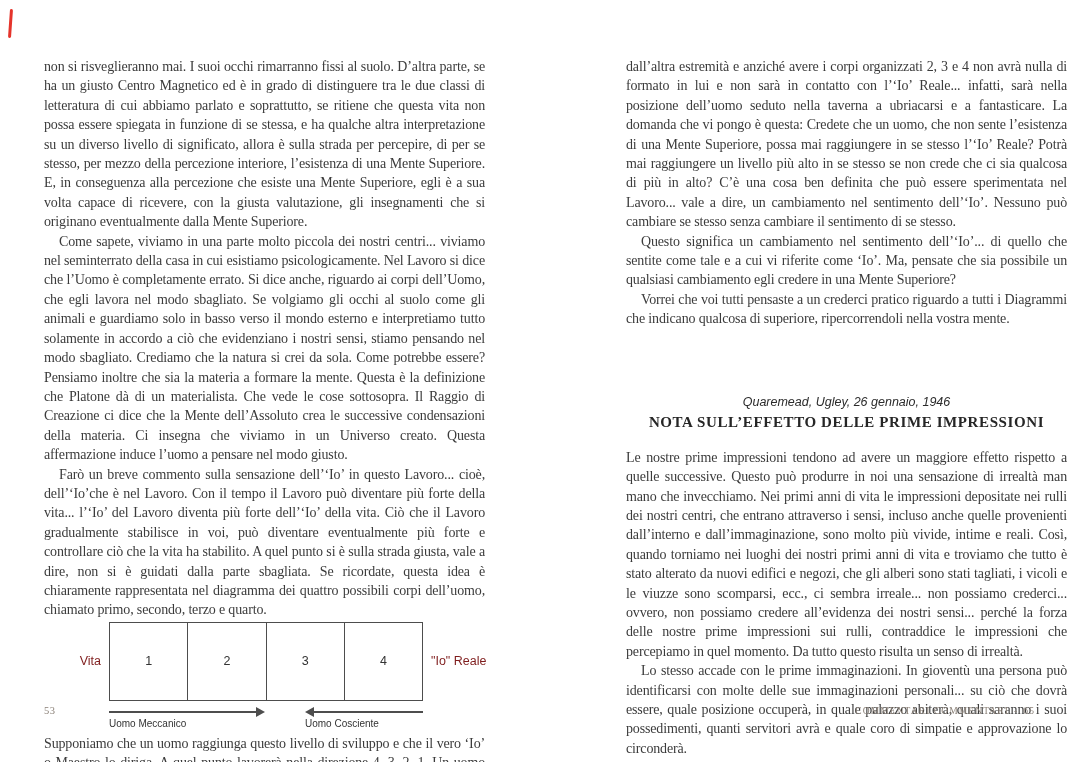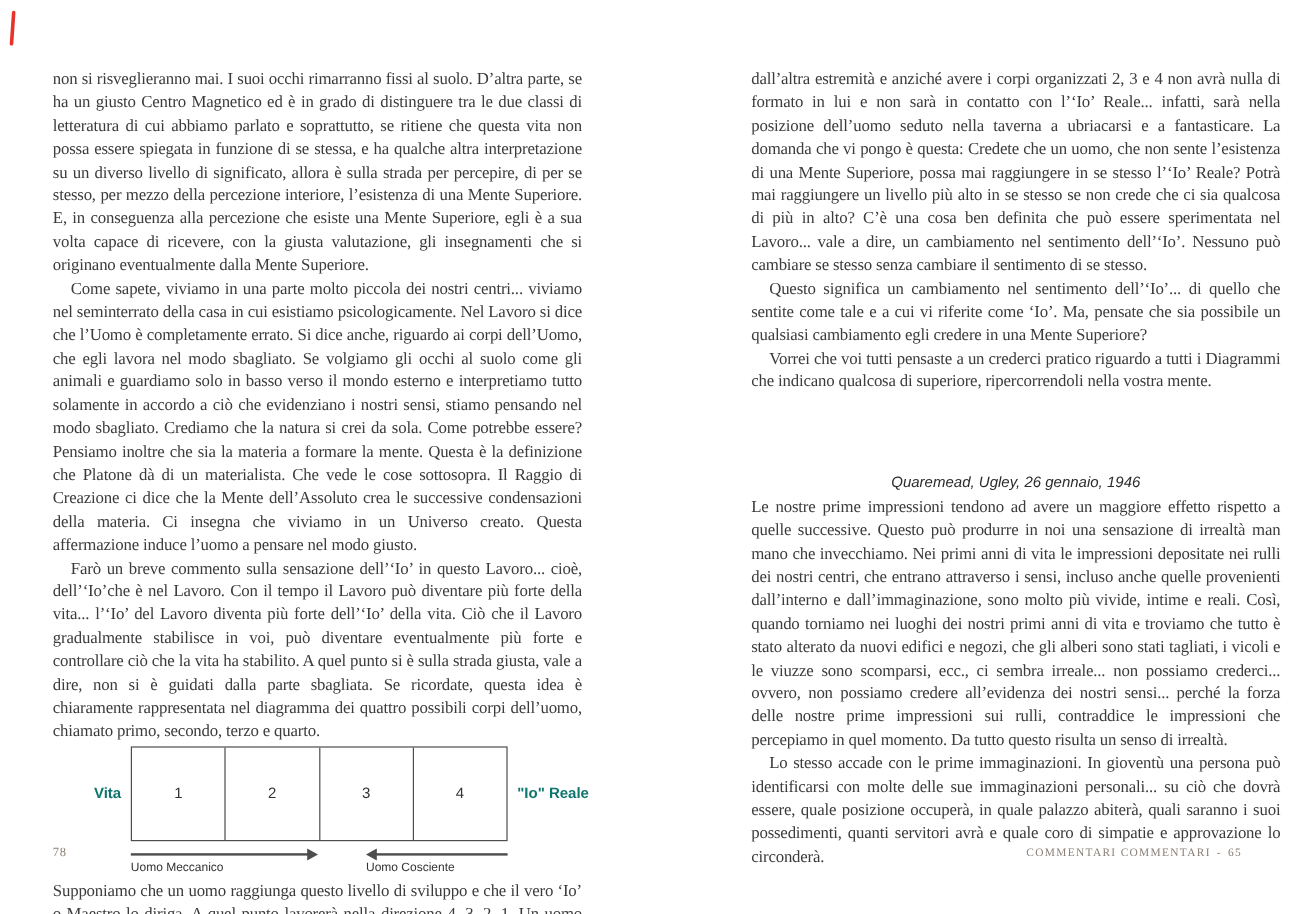--- a/index.html
+++ b/index.html
@@ -36,21 +36,21 @@
   }
   .dcell{
     flex:1;display:flex;align-items:center;justify-content:center;
     font-family:"Liberation Sans","DejaVu Sans",sans-serif;
     font-size:12.5px;color:#333;border-right:1px solid #4d4d4d;
   }
   .dcell:last-child{border-right:none;}
   .dlabel{
     position:absolute;top:32px;
     font-family:"Liberation Sans","DejaVu Sans",sans-serif;
-    font-size:12.5px;color:#0f766e;white-space:nowrap;font-weight:bold;
+    font-size:12.5px;color:#7f1d1d;white-space:nowrap;
   }
   .dlabel.vita{left:0;width:57px;text-align:right;}
   .dlabel.ioreale{left:387px;}
   .darrow{position:absolute;top:89px;height:2px;background:#4d4d4d;}
   .darrow.to-right{left:65px;width:148px;}
   .darrow.to-right::after{
     content:"";position:absolute;right:-8px;top:-4px;
     border-left:9px solid #4d4d4d;border-top:5px solid transparent;border-bottom:5px solid transparent;
   }
   .darrow.to-left{left:269px;width:110px;}
@@ -120,24 +120,25 @@
     <p class="body">Supponiamo che un uomo raggiunga questo livello di sviluppo e che il vero ‘Io’ o Maestro lo diriga. A quel punto lavorerà nella direzione 4, 3, 2, 1. Un uomo comune viene diretto</p>
   </div>
 
   <div class="page-col right">
     <p class="body">dall’altra estremità e anziché avere i corpi organizzati 2, 3 e 4 non avrà nulla di formato in lui e non sarà in contatto con l’‘Io’ Reale... infatti, sarà nella posizione dell’uomo seduto nella taverna a ubriacarsi e a fantasticare. La domanda che vi pongo è questa: Credete che un uomo, che non sente l’esistenza di una Mente Superiore, possa mai raggiungere in se stesso l’‘Io’ Reale? Potrà mai raggiungere un livello più alto in se stesso se non crede che ci sia qualcosa di più in alto? C’è una cosa ben definita che può essere sperimentata nel Lavoro... vale a dire, un cambiamento nel sentimento dell’‘Io’. Nessuno può cambiare se stesso senza cambiare il sentimento di se stesso.</p>
     <p class="body indent">Questo significa un cambiamento nel sentimento dell’‘Io’... di quello che sentite come tale e a cui vi riferite come ‘Io’. Ma, pensate che sia possibile un qualsiasi cambiamento egli credere in una Mente Superiore?</p>
     <p class="body indent">Vorrei che voi tutti pensaste a un crederci pratico riguardo a tutti i Diagrammi che indicano qualcosa di superiore, ripercorrendoli nella vostra mente.</p>
 
     <div class="section-head">
       <div class="dateline">Quaremead, Ugley, 26 gennaio, 1946</div>
+      <h1 class="section-title">NOTA SULL’EFFETTO DELLE PRIME IMPRESSIONI</h1>
     </div>
 
     <p class="body">Le nostre prime impressioni tendono ad avere un maggiore effetto rispetto a quelle successive. Questo può produrre in noi una sensazione di irrealtà man mano che invecchiamo. Nei primi anni di vita le impressioni depositate nei rulli dei nostri centri, che entrano attraverso i sensi, incluso anche quelle provenienti dall’interno e dall’immaginazione, sono molto più vivide, intime e reali. Così, quando torniamo nei luoghi dei nostri primi anni di vita e troviamo che tutto è stato alterato da nuovi edifici e negozi, che gli alberi sono stati tagliati, i vicoli e le viuzze sono scomparsi, ecc., ci sembra irreale... non possiamo crederci... ovvero, non possiamo credere all’evidenza dei nostri sensi... perché la forza delle nostre prime impressioni sui rulli, contraddice le impressioni che percepiamo in quel momento. Da tutto questo risulta un senso di irrealtà.</p>
     <p class="body indent">Lo stesso accade con le prime immaginazioni. In gioventù una persona può identificarsi con molte delle sue immaginazioni personali... su ciò che dovrà essere, quale posizione occuperà, in quale palazzo abiterà, quali saranno i suoi possedimenti, quanti servitori avrà e quale coro di simpatie e approvazione lo circonderà.</p>
   </div>
 
-  <div class="folio-left">78</div>
+  <div class="folio-left">53</div>
   <div class="folio-right">
     <span>COMMENTARI COMMENTARI</span><span class="sep">-</span><span>65</span>
   </div>
 
 </div>
 
 </body></html>

